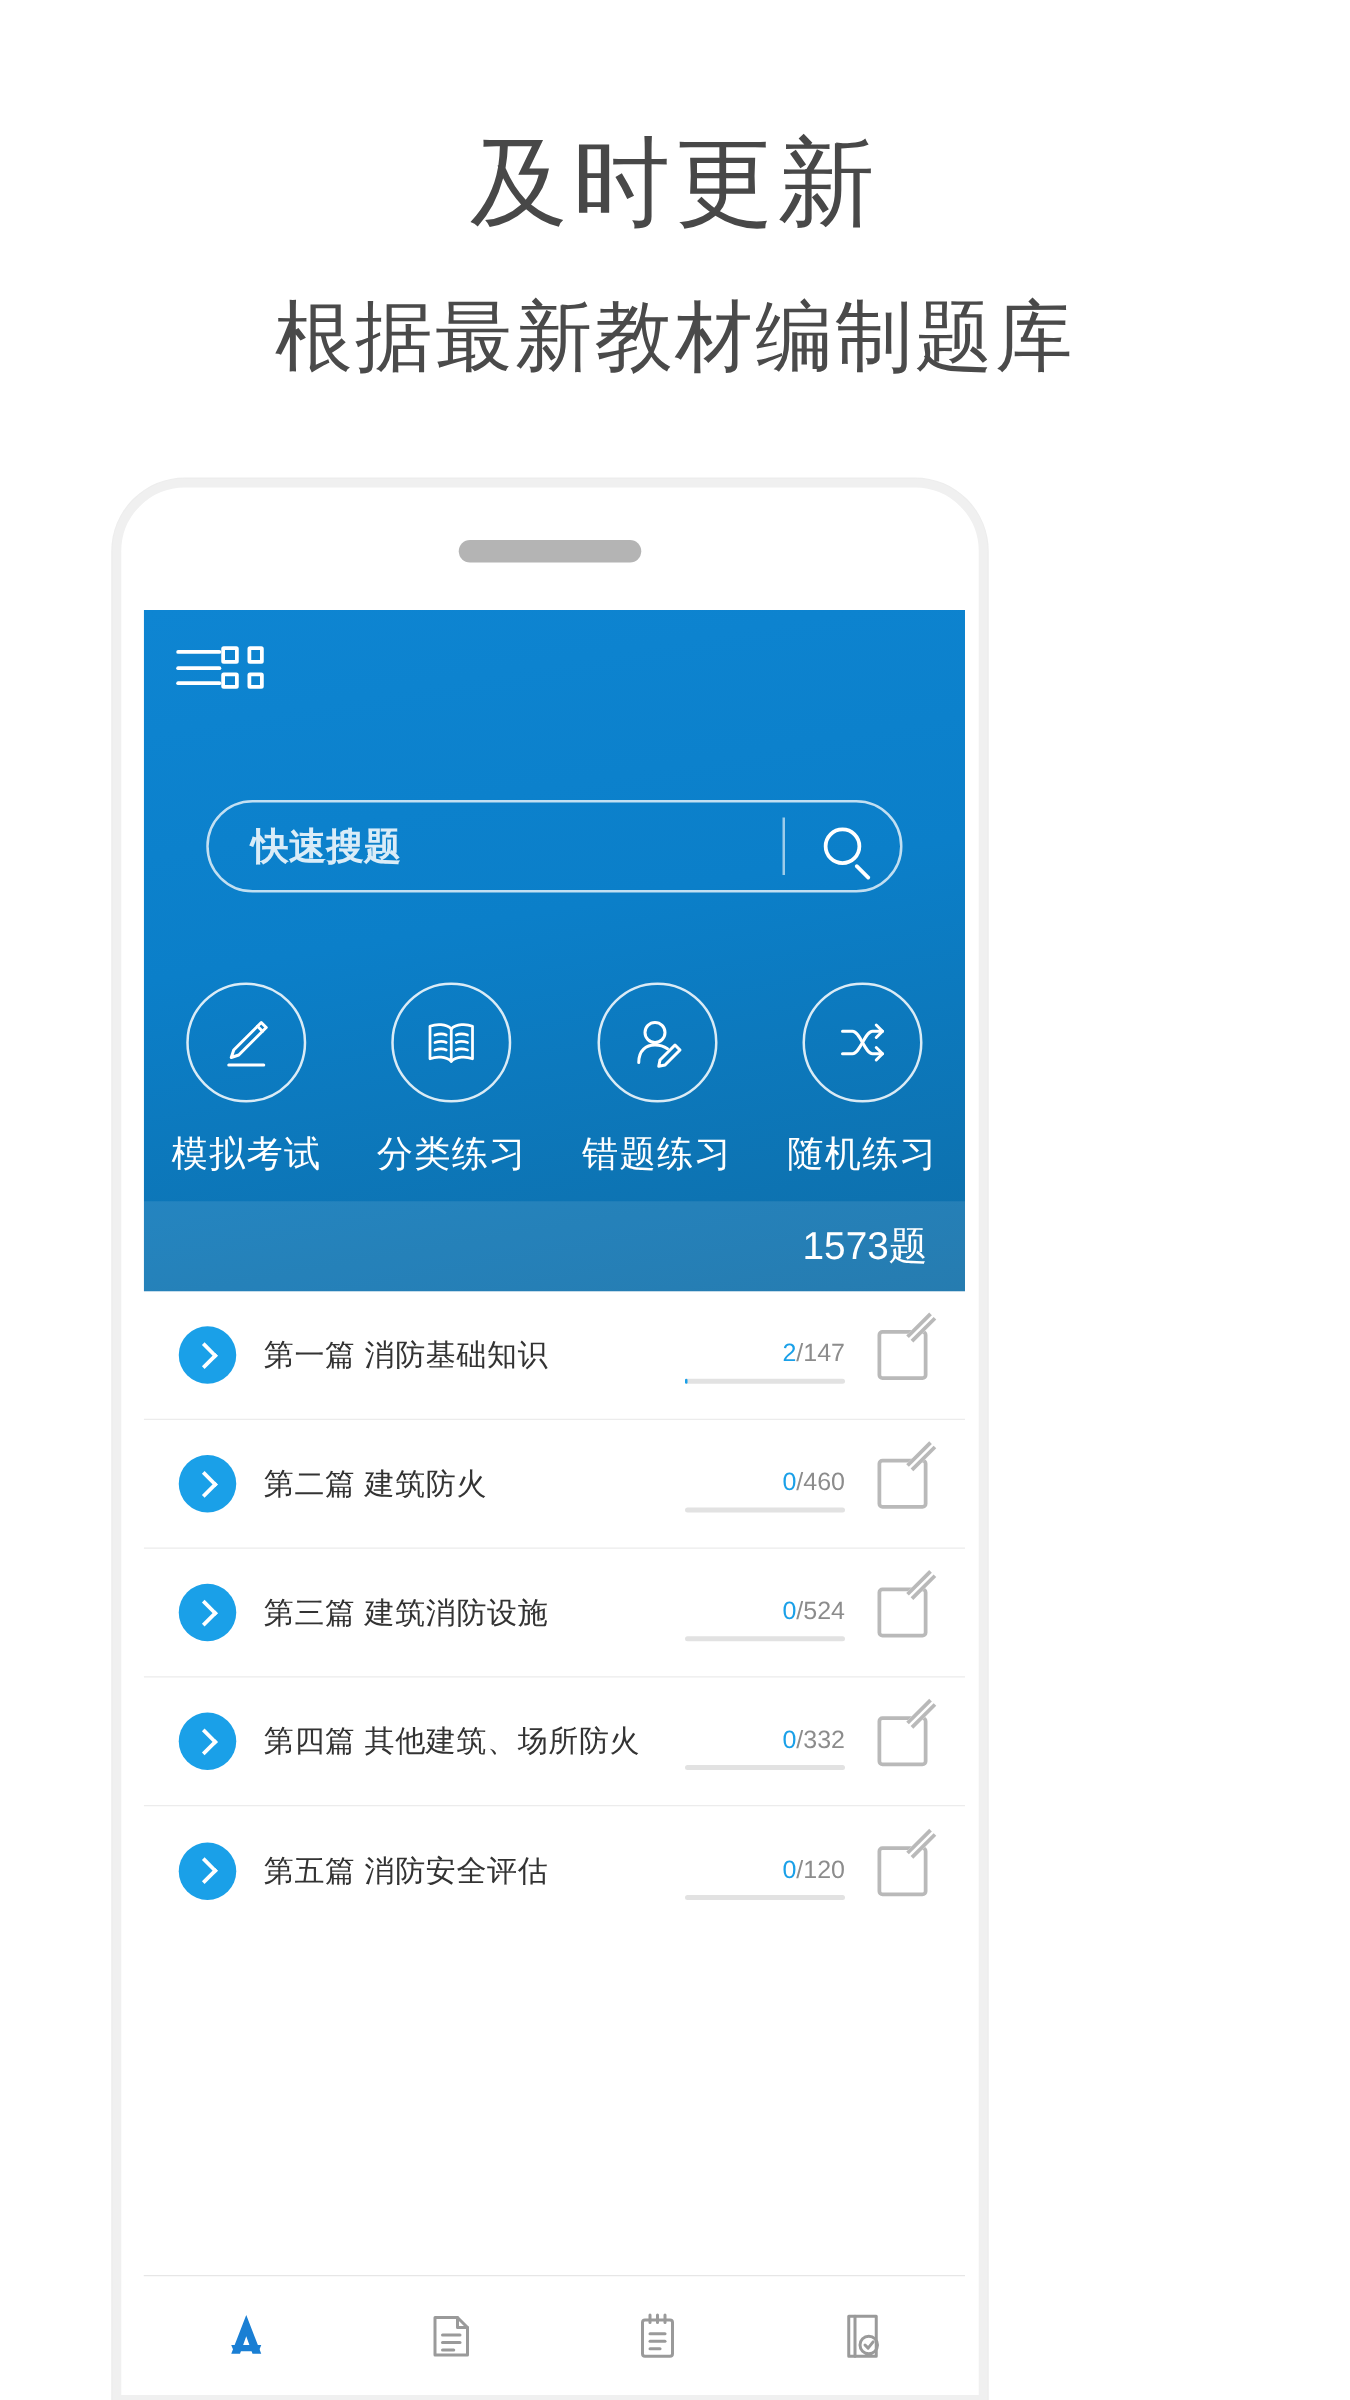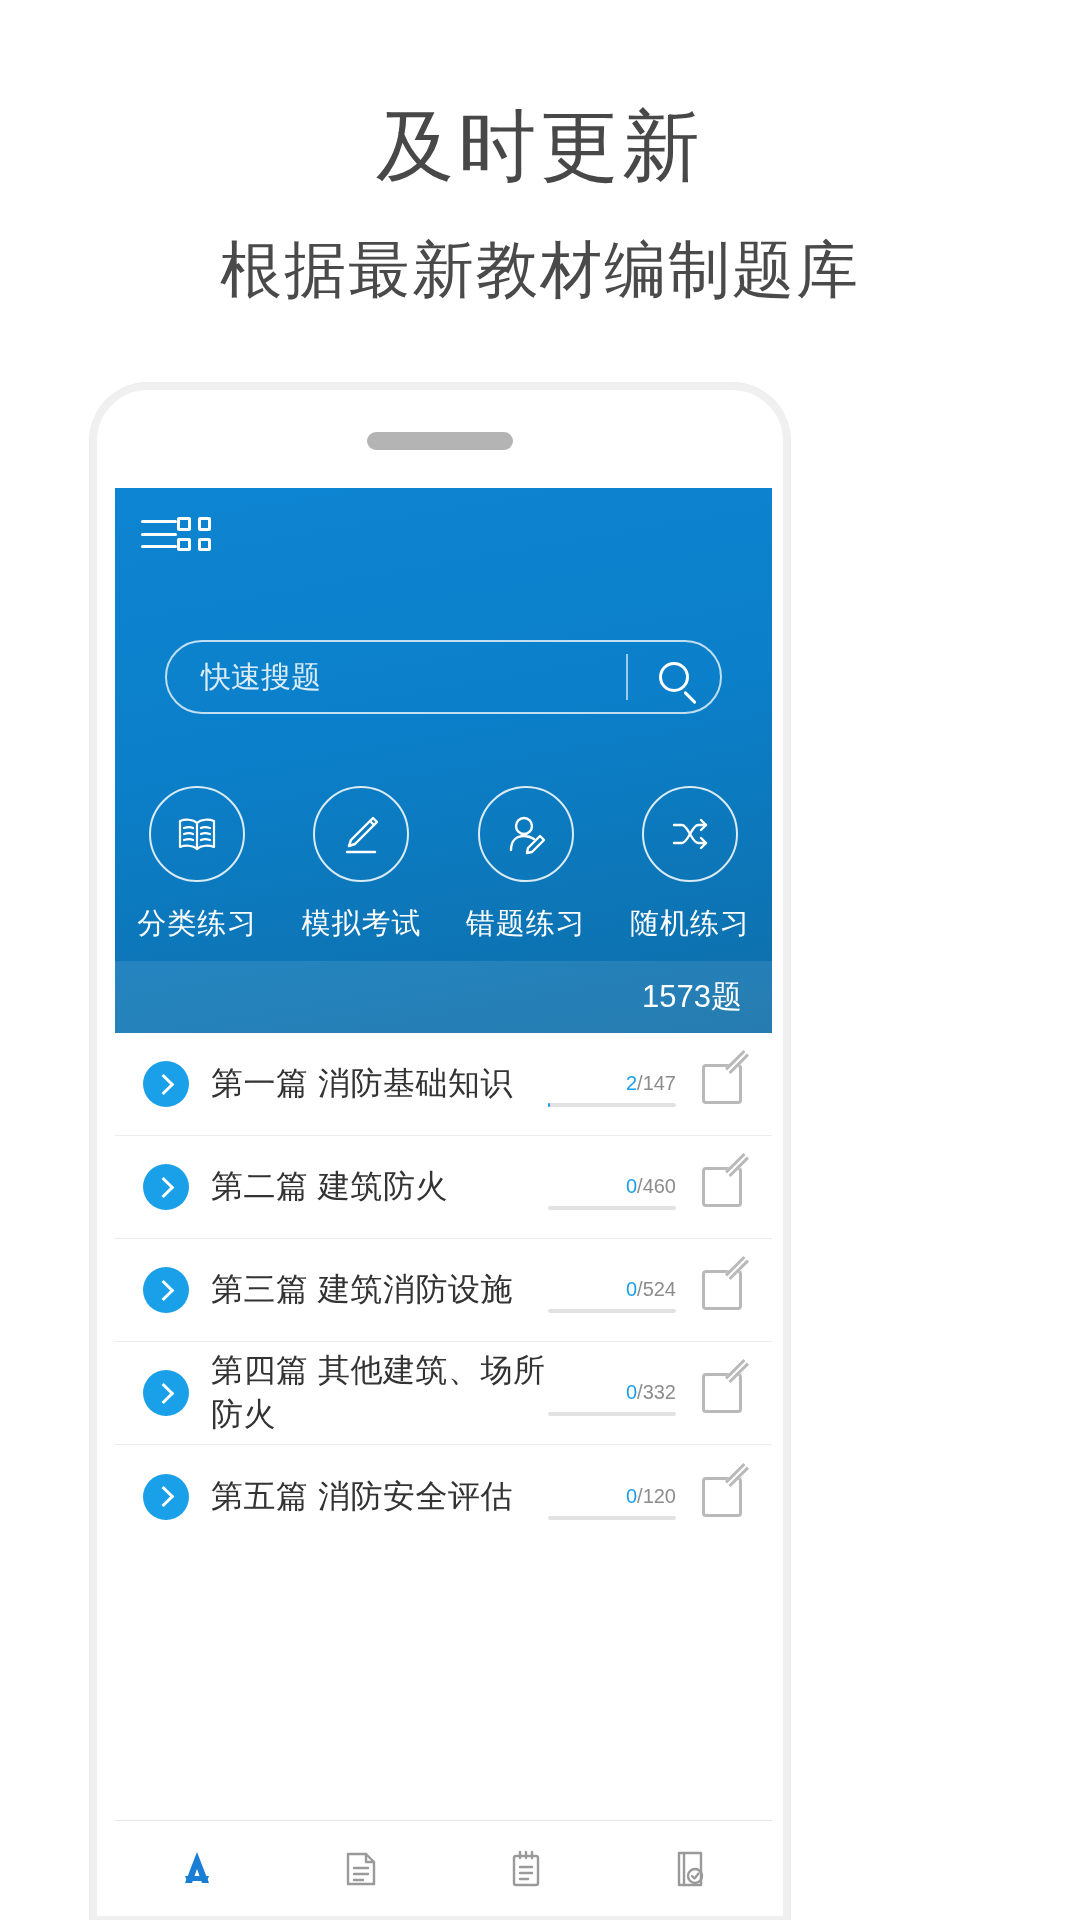--- a/index.html
+++ b/index.html
@@ -75,21 +75,21 @@
   
   .searchbar {
     position: absolute; left: 50px; top: 152px;
     width: 557px; height: 74px;
     border: 2px solid rgba(255,255,255,.75);
     border-radius: 37px;
     display: flex; align-items: center;
   }
   .search-placeholder {
     flex: 1; padding-left: 34px;
-    color: rgba(255,255,255,.85); font-size: 30px;
+    color: rgba(255,255,255,.85); font-size: 30px; font-weight: bold;
   }
   .search-sep { width: 2px; height: 46px; background: rgba(255,255,255,.6); }
   .search-btn { width: 92px; display: flex; align-items: center; justify-content: center; }
   .mag { position: relative; width: 30px; height: 30px; border: 3px solid #fff; border-radius: 50%; }
   .mag::after { content: ""; position: absolute; right: -12px; bottom: -10px; width: 16px; height: 3px; background: #fff; transform: rotate(45deg); border-radius: 2px; }
 
   
   .actions {
     position: absolute; left: 0; top: 298px; width: 657px;
     display: flex;
@@ -123,21 +123,21 @@
   .chev {
     width: 46px; height: 46px; border-radius: 50%;
     background: #1aa0e8; flex: none;
     display: flex; align-items: center; justify-content: center;
   }
   .chev::before {
     content: ""; width: 12px; height: 12px;
     border-top: 3px solid #fff; border-right: 3px solid #fff;
     transform: rotate(45deg) translate(-2px, 2px);
   }
-  .row-title { flex: 1; margin-left: 22px; font-size: 32px; color: #333; letter-spacing: .5px; }
+  .row-title { flex: 1; margin-left: 22px; font-size: 24px; color: #333; letter-spacing: .5px; }
   .progress-col { width: 128px; flex: none; text-align: right; }
   .progress-text { font-size: 20px; color: #8c8c8c; line-height: 1; margin-top: 12px; }
   .progress-text .done { color: #1aa0e8; }
   .track { margin-top: 10px; width: 100%; height: 4px; background: #e2e2e2; border-radius: 2px; position: relative; }
   .track i { position: absolute; left: 0; top: 0; height: 4px; background: #1aa0e8; border-radius: 2px; }
   .note-icon { width: 46px; height: 46px; margin-left: 26px; flex: none; position: relative; }
   .note-icon .box { position: absolute; left: 0; top: 3px; width: 40px; height: 40px; border: 3px solid #b9b9b9; border-radius: 4px; }
   .note-icon .pen { position: absolute; right: -2px; top: -3px; width: 26px; height: 8px; background: #fff; border-top: 3px solid #b9b9b9; border-bottom: 3px solid #b9b9b9; transform: rotate(-45deg); }
 
   
@@ -182,20 +182,31 @@
 
         <div class="searchbar">
           <div class="search-placeholder">快速搜题</div>
           <div class="search-sep"></div>
           <div class="search-btn">
             <div class="mag"></div>
           </div>
         </div>
 
         <div class="actions">
+
+          <div class="action">
+            <div class="action-circle">
+              <svg width="56" height="56" viewBox="0 0 56 56" fill="none" stroke="#ffffff" stroke-width="2.4" stroke-linecap="round" stroke-linejoin="round">
+                <path d="M40 12 L44 16 L22 38 L16 40 L18 34 Z"></path>
+                <path d="M37 15 L41 19"></path>
+                <path d="M14 46 L42 46"></path>
+              </svg>
+            </div>
+            <div class="action-label">模拟考试</div>
+          </div>
 
           <div class="action">
             <div class="action-circle">
               <svg width="56" height="56" viewBox="0 0 56 56" fill="none" stroke="#ffffff" stroke-width="2.2" stroke-linecap="round" stroke-linejoin="round">
                 <path d="M28 17 C24 13 16 13 11 15 L11 41 C16 39 24 39 28 43"></path>
                 <path d="M28 17 C32 13 40 13 45 15 L45 41 C40 39 32 39 28 43"></path>
                 <path d="M28 17 L28 43"></path>
                 <path d="M15 22 C18 21 22 21 24 22"></path>
                 <path d="M15 28 C18 27 22 27 24 28"></path>
                 <path d="M15 34 C18 33 22 33 24 34"></path>
@@ -203,31 +214,20 @@
                 <path d="M32 28 C34 27 38 27 41 28"></path>
                 <path d="M32 34 C34 33 38 33 41 34"></path>
               </svg>
             </div>
             <div class="action-label">分类练习</div>
           </div>
 
           <div class="action">
             <div class="action-circle">
               <svg width="56" height="56" viewBox="0 0 56 56" fill="none" stroke="#ffffff" stroke-width="2.4" stroke-linecap="round" stroke-linejoin="round">
-                <path d="M40 12 L44 16 L22 38 L16 40 L18 34 Z"></path>
-                <path d="M37 15 L41 19"></path>
-                <path d="M14 46 L42 46"></path>
-              </svg>
-            </div>
-            <div class="action-label">模拟考试</div>
-          </div>
-
-          <div class="action">
-            <div class="action-circle">
-              <svg width="56" height="56" viewBox="0 0 56 56" fill="none" stroke="#ffffff" stroke-width="2.4" stroke-linecap="round" stroke-linejoin="round">
                 <circle cx="26" cy="20" r="8"></circle>
                 <path d="M13 44 C13 34 19 30 26 30 C30 30 33 31 36 33"></path>
                 <path d="M42 30 L46 34 L34 46 L29 47 L30 42 Z"></path>
               </svg>
             </div>
             <div class="action-label">错题练习</div>
           </div>
 
           <div class="action">
             <div class="action-circle">

